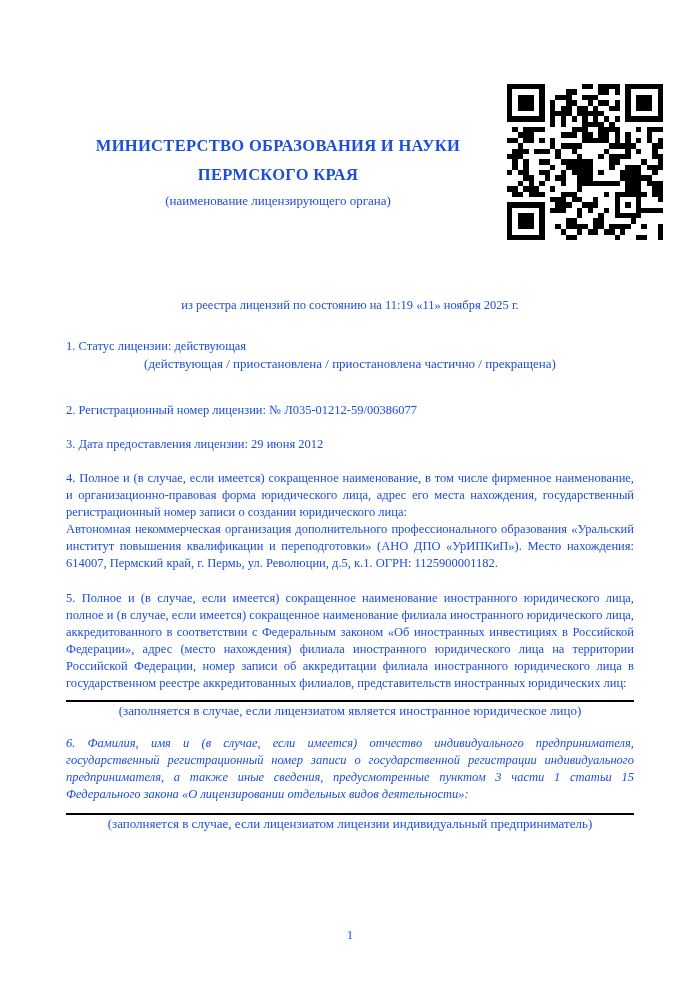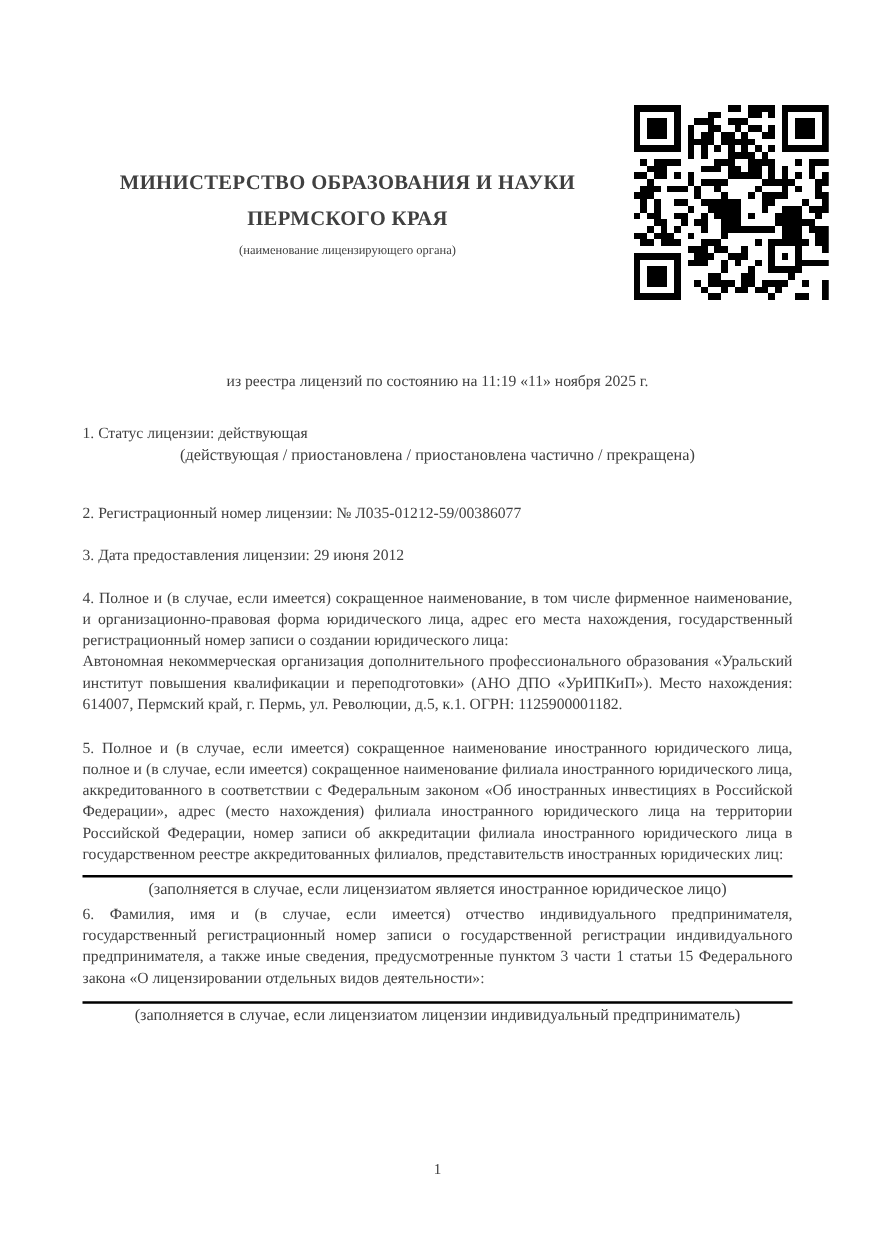--- a/index.html
+++ b/index.html
@@ -2,40 +2,40 @@
 <html lang="ru"><head>
 <meta charset="utf-8">
 <style>
   * { margin: 0; padding: 0; box-sizing: border-box; }
   html, body { background: #ffffff; }
   .page {
     position: relative;
     width: 700px;
     height: 989px;
     background: #ffffff;
-    color: #404040;
+    color: #1d4ed8;
     font-family: "Liberation Serif", "DejaVu Serif", serif;
     overflow: hidden;
     margin: 0 auto;
   }
   .header {
     position: absolute;
     left: 66px;
     top: 131px;
     width: 424px;
     text-align: center;
   }
   .ministry-line {
     font-weight: bold;
     font-size: 16.5px;
     line-height: 29px;
     letter-spacing: 0.3px;
   }
   .header-subtitle {
-    font-size: 10px;
+    font-size: 13px;
     line-height: 12px;
     margin-top: 6px;
   }
   .qr {
     position: absolute;
     left: 507px;
     top: 84px;
     width: 156px;
     height: 156px;
     fill: #000000;
@@ -57,21 +57,21 @@
     padding-top: 2px;
   }
   .rule { border-top: 2px solid #000000; }
   .mt-item1 { margin-top: 24px; }
   .mt-item2 { margin-top: 32px; }
   .mt-item3 { margin-top: 17px; }
   .mt-item4 { margin-top: 17px; }
   .mt-rule4 { margin-top: 2px; }
   .mt-item5 { margin-top: 18px; }
   .mt-rule5 { margin-top: 8px; }
-  .mt-item6 { margin-top: 6px; }
+  .mt-item6 { margin-top: 18px; font-style: italic; }
   .mt-rule6 { margin-top: 10px; }
   .mt-item7 { margin-top: 20px; }
   .page-number {
     position: absolute;
     left: 0;
     right: 0;
     top: 928px;
     text-align: center;
     font-size: 12px;
     line-height: 15px;

